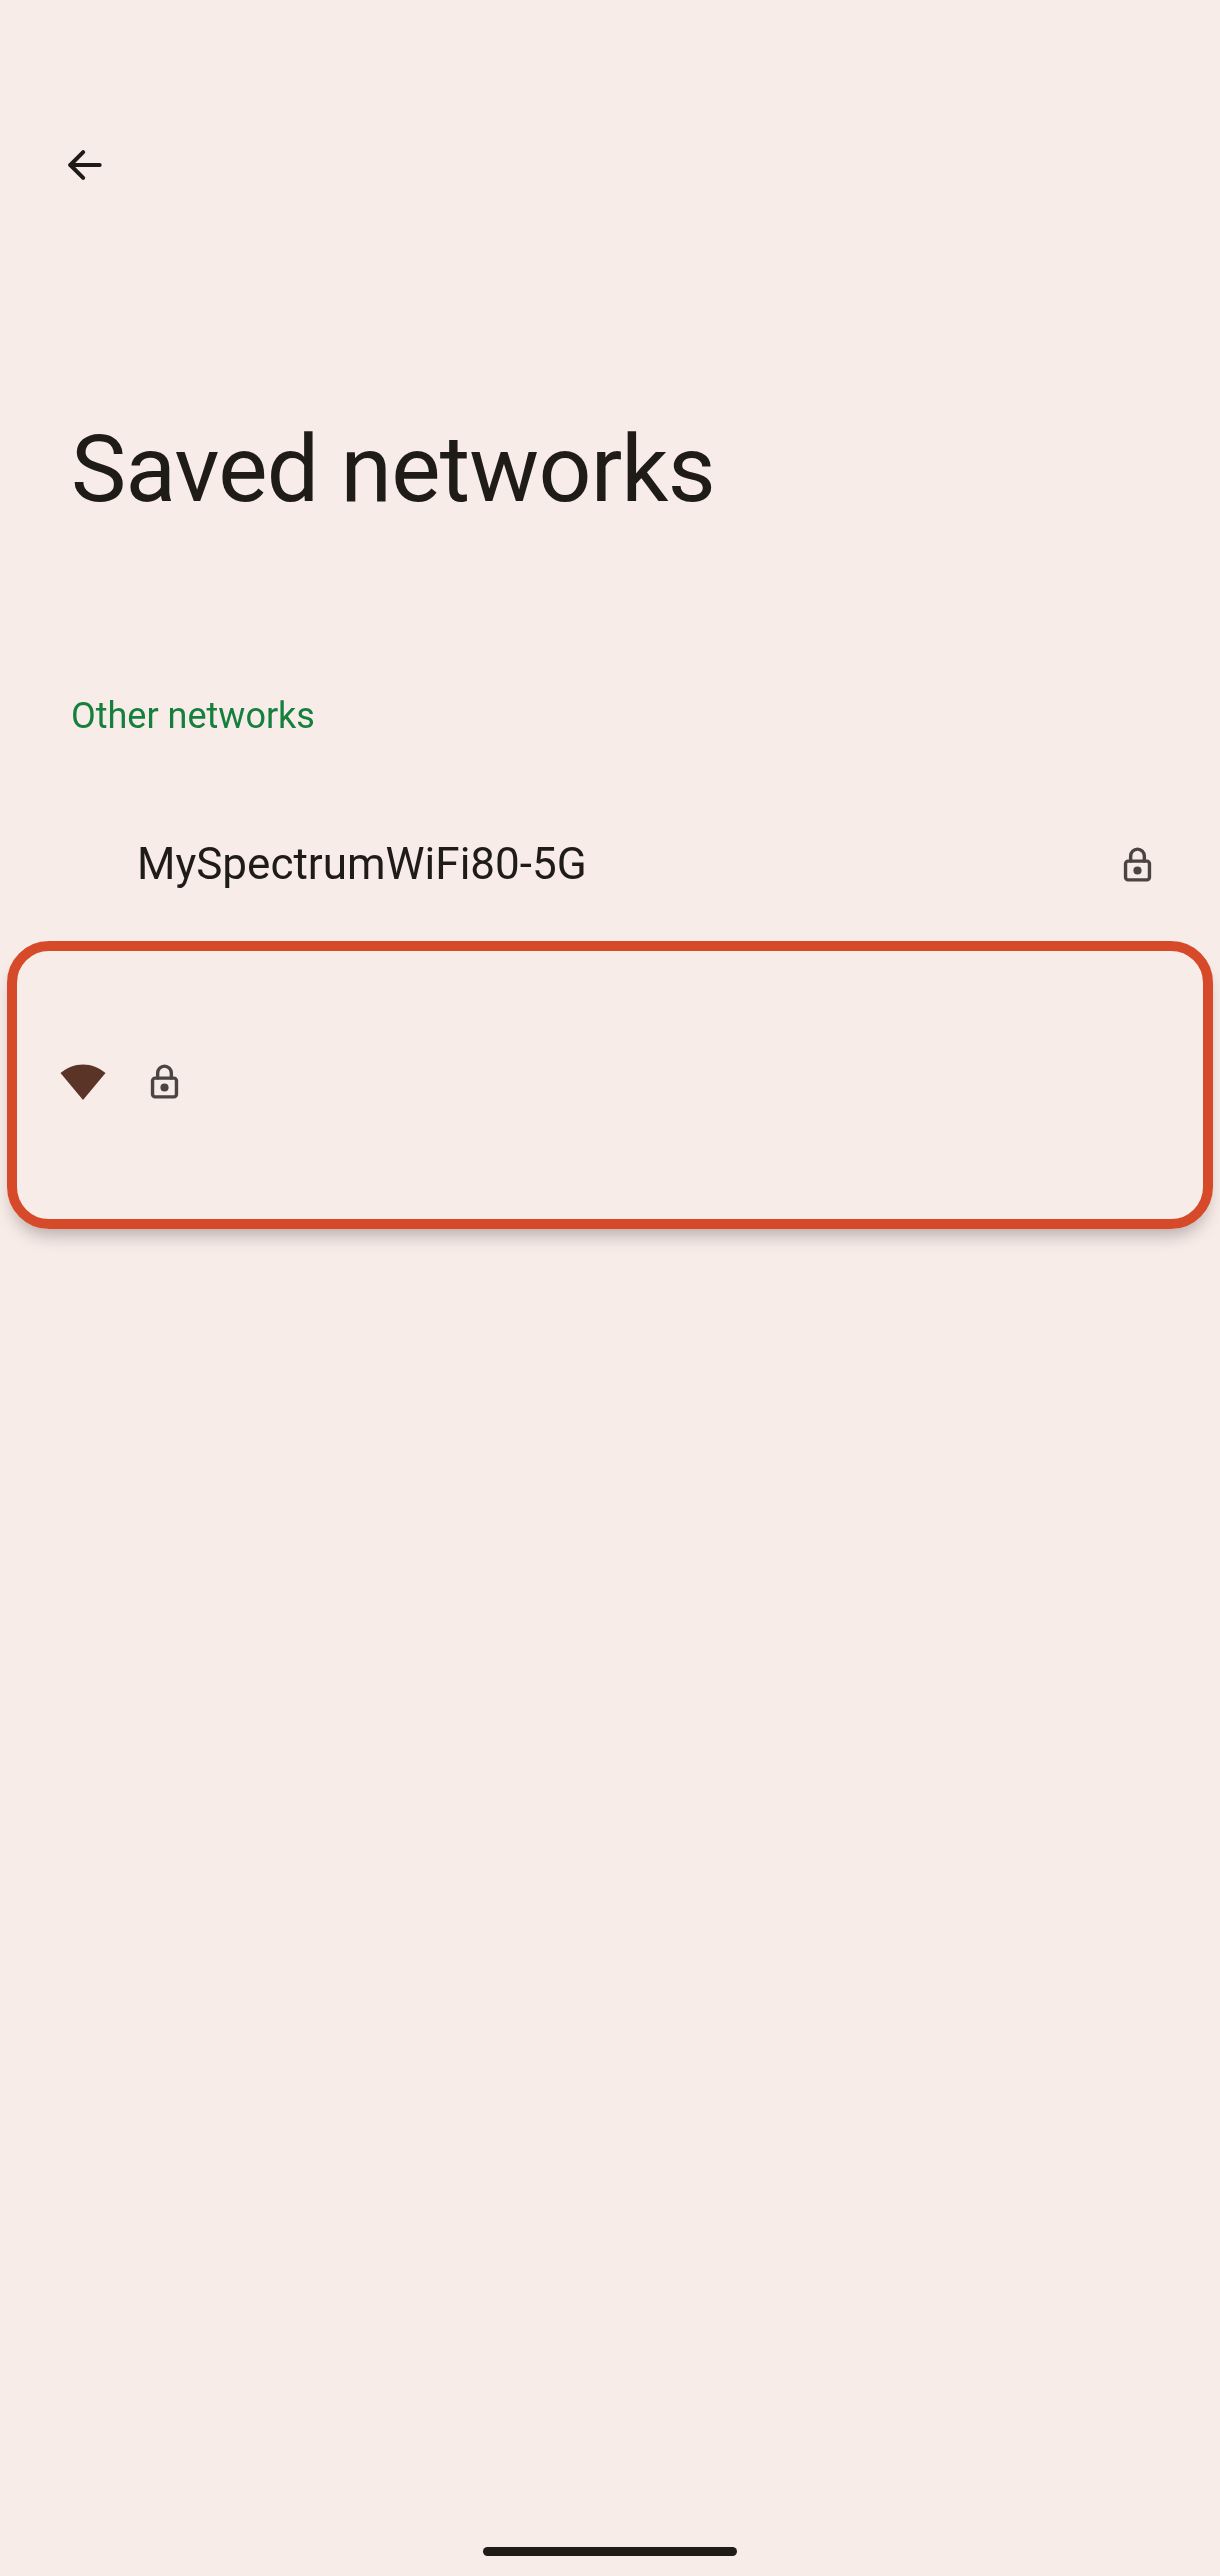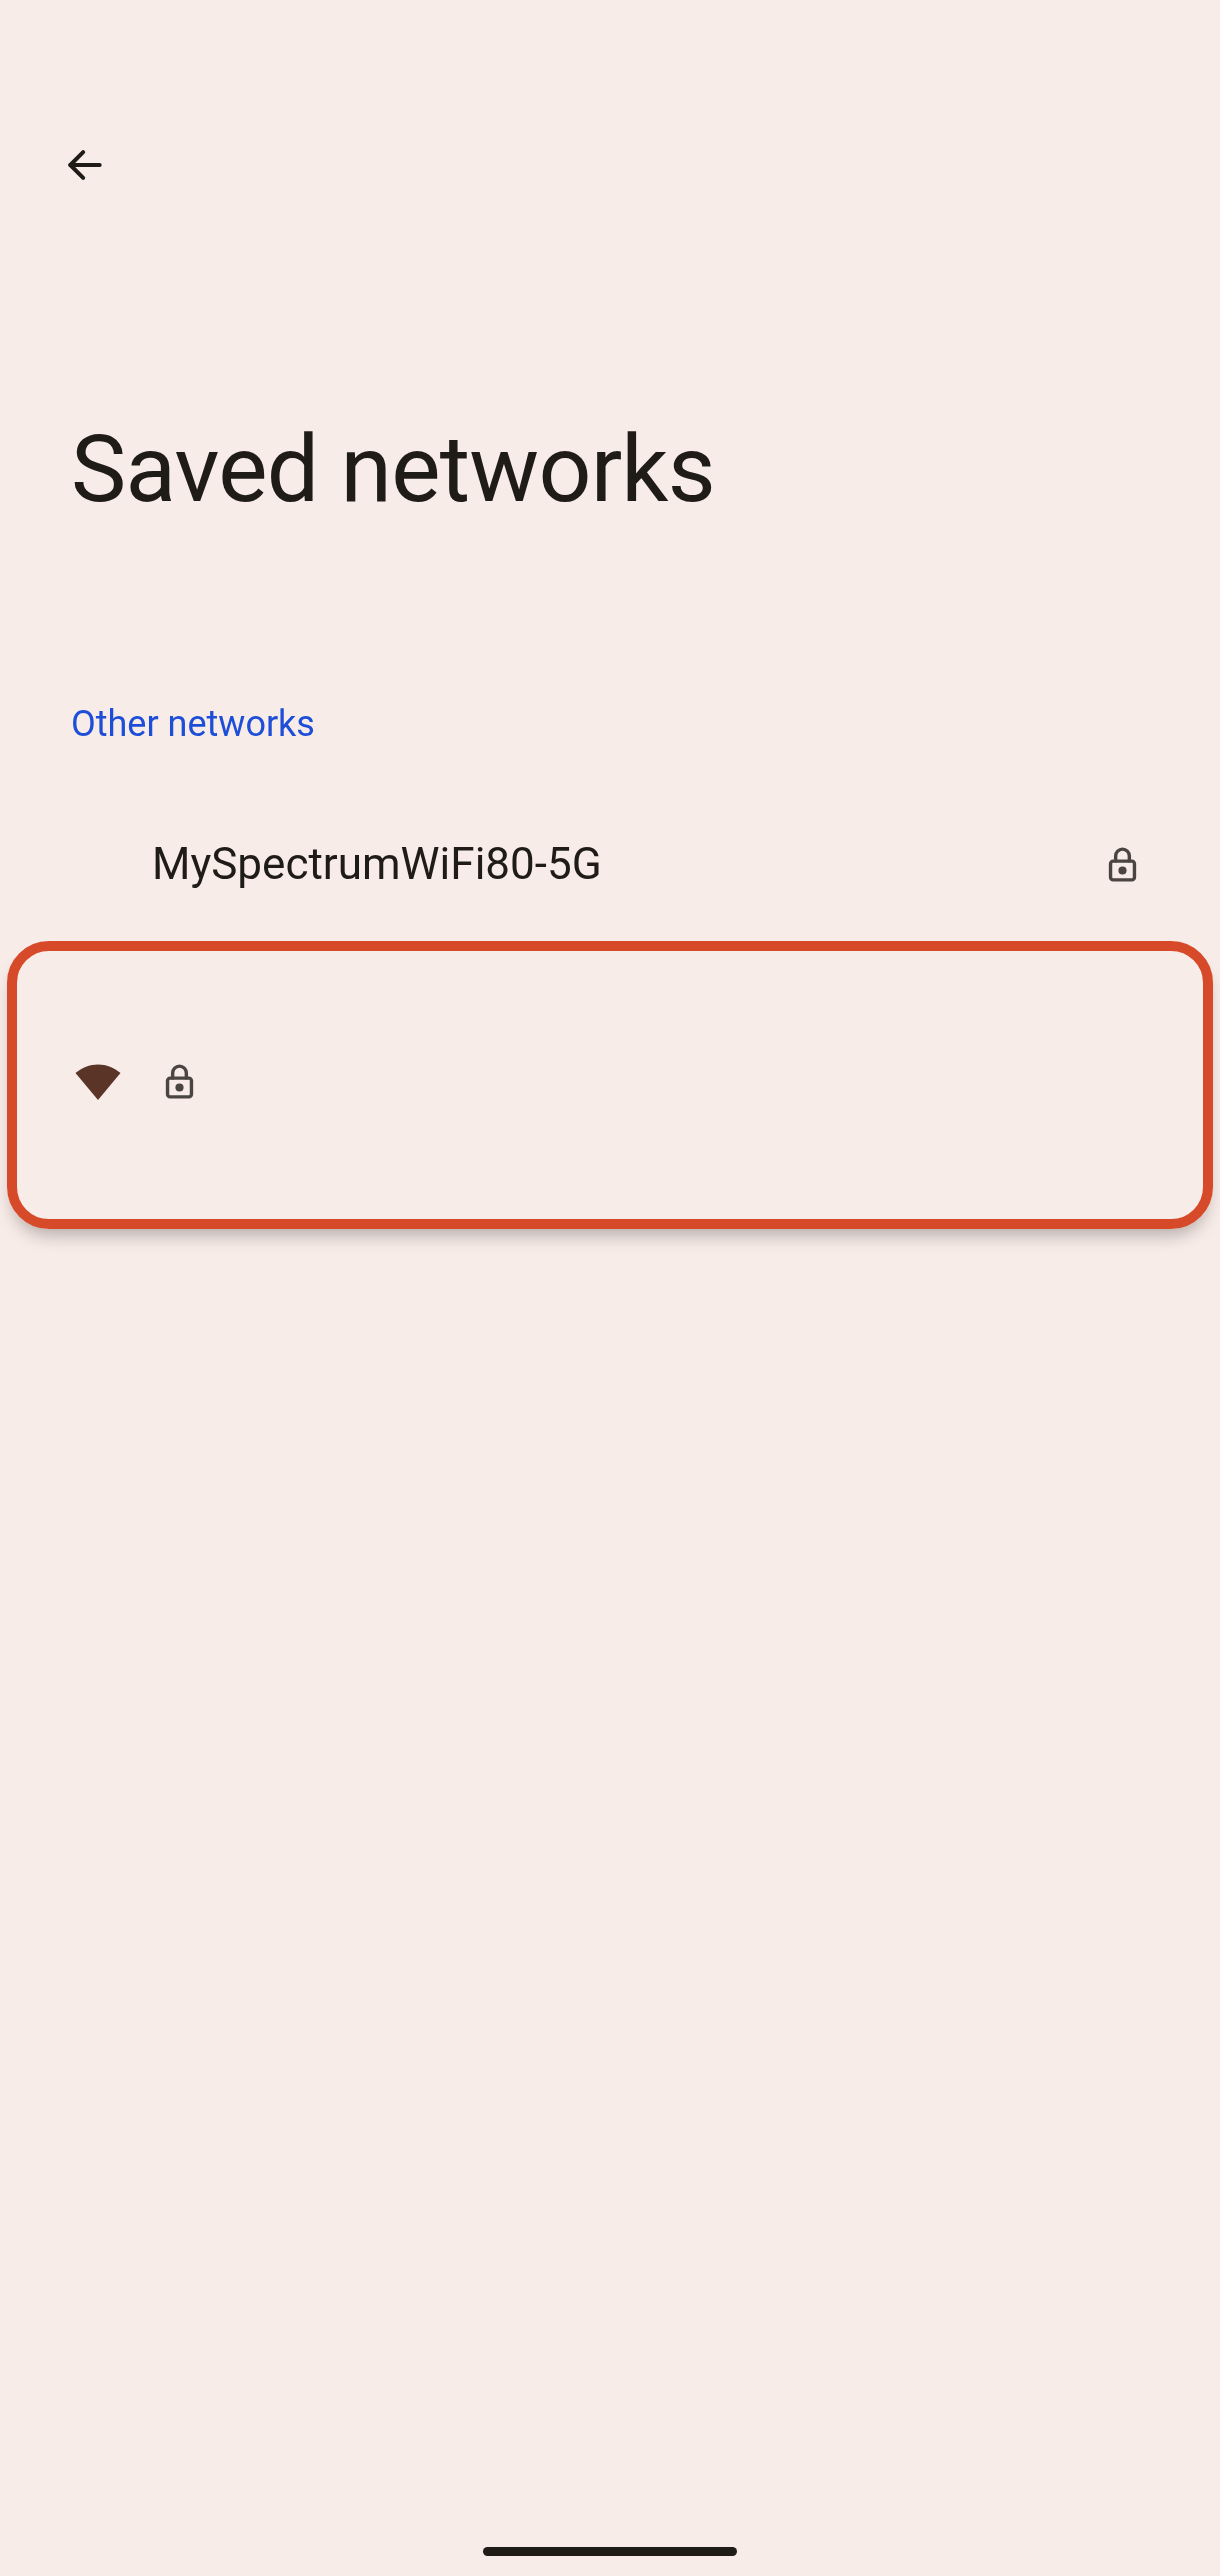--- a/index.html
+++ b/index.html
@@ -38,37 +38,36 @@
     letter-spacing:-0.8px;
   }
 
   
   .section-header {
     position:absolute;
     top:695px;
     left:71px;
     font-size:36px;
     font-weight:400;
-    color:#1d4ed8;
-    margin-top:8px;
+    color:#15803d;
   }
 
   
   .network-list {
     position:absolute;
     top:788px;
     left:0;
     right:0;
   }
 
   .network-item {
     display:flex;
     align-items:center;
     height:153px;
-    padding:0 71px;
+    padding:0 56px;
     cursor:pointer;
   }
   .network-item .wifi-icon-slot {
     width:81px;
     display:flex;
     align-items:center;
     justify-content:flex-start;
   }
   .network-item .wifi-icon-slot svg { width:54px; height:54px; }
   .network-item .label-block {

